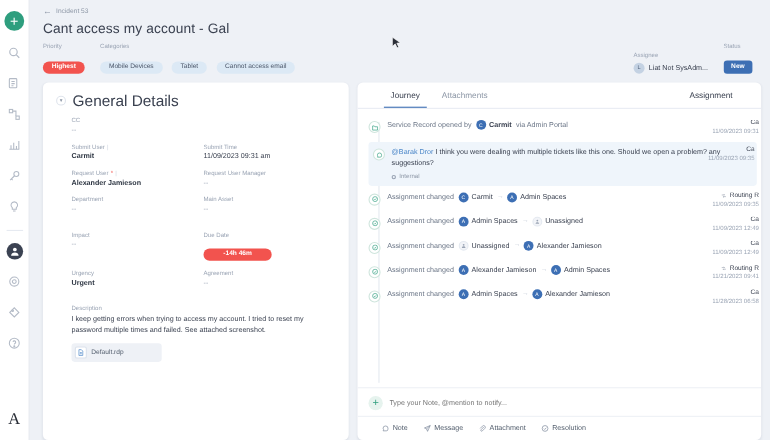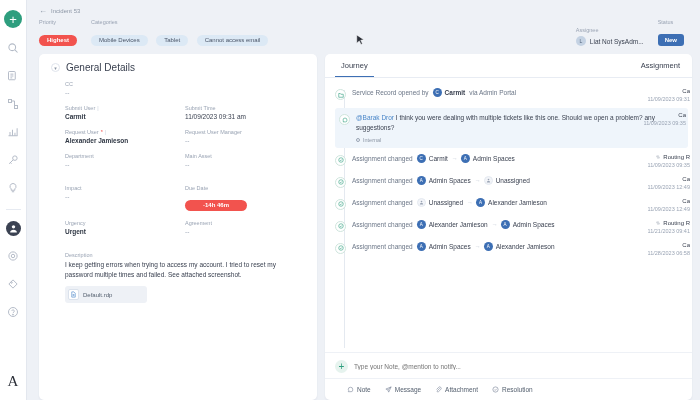--- a/index.html
+++ b/index.html
@@ -92,21 +92,21 @@
   }
   .sec-head {
     display: flex; align-items: center; gap: 6px;
     padding: 0 12px; margin-bottom: 8px;
   }
   .chev {
     width: 9px; height: 9px; border-radius: 50%; border: 1px solid #dfe4ec;
     display: flex; align-items: center; justify-content: center;
     color: #8d97a6; font-size: 5px; flex: 0 0 9px;
   }
-  .sec-title { font-size: 10px; color: #3a4150; }
+  .sec-title { font-size: 14px; color: #3a4150; }
 
   .fields { padding: 0 12px 0 26px; }
   .fgrid { display: flex; }
   .fcol { width: 50%; }
   .fld { margin-bottom: 9px; }
   .fld-label {
     font-size: 5.5px; color: #9aa4b4; margin-bottom: 2px;
     display: flex; align-items: center; gap: 2px;
   }
   .req { color: #f2534e; font-size: 5.5px; }
@@ -138,21 +138,21 @@
   .file-ico svg { width: 7px; height: 7px; }
   .attach-name { font-size: 6px; color: #55606f; }
 
   
   .right-card {
     flex: 1; min-width: 0; display: flex; flex-direction: column;
     overflow: hidden; position: relative;
   }
   .tabs {
     display: flex; align-items: center; border-bottom: 1px solid #e8ecf3;
-    padding: 0 10px; flex: 0 0 24px;
+    padding: 0 24px; flex: 0 0 24px;
   }
   .tab {
     font-size: 7.5px; color: #8d97a6; padding: 7px 6px 6px;
     border-bottom: 1.5px solid transparent; margin-right: 8px;
   }
   .tab.active { color: #3a4150; border-bottom-color: #3d6fb4; }
   .highlights { margin-left: auto; font-size: 7.5px; color: #3a4150; padding-right: 2px; }
 
   .journey {
     flex: 1; overflow: hidden; position: relative;
@@ -306,20 +306,21 @@
     <div class="rail-logo">A</div>
   </div>
 
   <div class="main">
 
     <div class="topbar">
       <div class="crumb">
         <span class="arrow">←</span>
         <span>Incident 53</span>
       </div>
+      <div class="rec-title">Cant access my account - Gal</div>
 
       <div class="meta-row">
         <div class="meta-group">
           <div class="meta-label">Priority</div>
           <span class="pill pill-red">Highest</span>
         </div>
         <div class="meta-group">
           <div class="meta-label">Categories</div>
           <span class="pill pill-cat">Mobile Devices</span>
           <span class="pill pill-cat">Tablet</span>
@@ -472,20 +473,21 @@
                 </svg>
             </span>
             <span class="attach-name">Default.rdp</span>
           </div>
         </div>
       </div>
 
       <div class="card right-card">
         <div class="tabs">
           <div class="tab active">Journey</div>
+          <div class="tab">Attachments</div>
           <div class="highlights">Assignment</div>
         </div>
 
         <div class="journey">
           <div class="tl-line"></div>
 
           <div class="ev">
             <span class="ev-ico">
               <svg viewBox="0 0 16 16" fill="none" stroke="currentColor" stroke-width="1.6">
                   <path d="M2 4h4l1.5 2H14v8H2z"></path>

